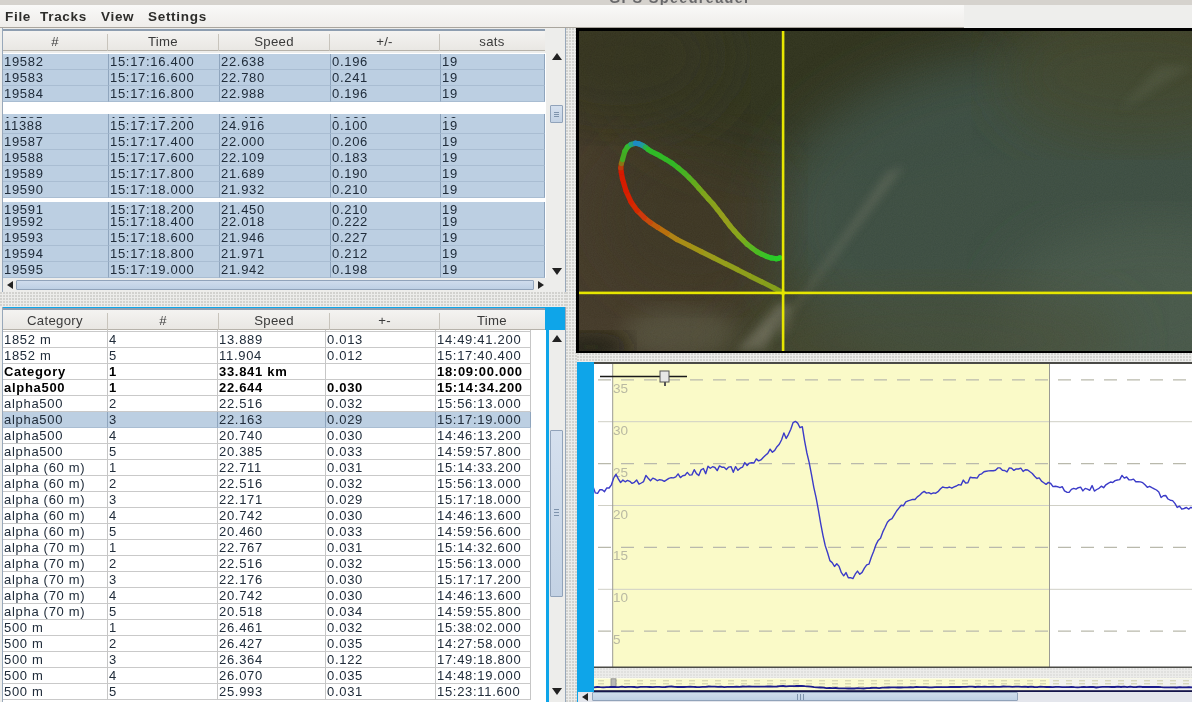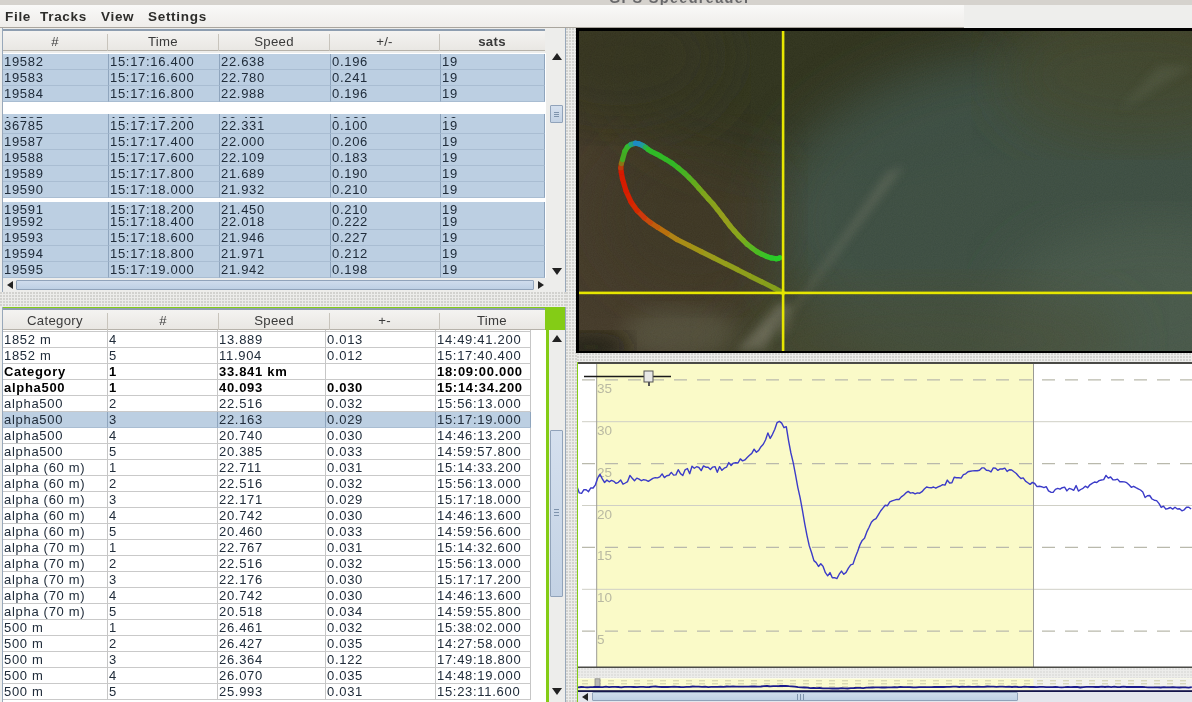--- a/index.html
+++ b/index.html
@@ -53,21 +53,21 @@
   <div class="mi" style="left:101px">View</div>
   <div class="mi" style="left:148px">Settings</div>
 </div>
 
 <div class="tblblock" style="left:2px; top:28px; width:564px; height:264px; background:#ededeb;">
   <div class="thead" style="top:1px;">
     <div class="th" style="left:1px;  width:105px;">#</div>
     <div class="th" style="left:106px; width:111px;">Time</div>
     <div class="th" style="left:217px; width:111px;">Speed</div>
     <div class="th" style="left:328px; width:110px;">+/-</div>
-    <div class="th" style="left:438px; width:104px; border-right:none;font-weight:bold;">sats</div>
+    <div class="th" style="left:438px; width:104px; border-right:none;">sats</div>
   </div>
   <div style="position:absolute; left:1px; top:25px; width:543px; height:225px; overflow:hidden; background:#fff;">
     <div style="position:relative; margin-top:-53px;">
 <div class="trow sel" style="top:54px">
             <div class="c c0">19582</div>
             <div class="c c1">15:17:16.400</div>
             <div class="c c2">22.638</div>
             <div class="c c3">0.196</div>
             <div class="c c4">19</div>
           </div>
@@ -86,23 +86,23 @@
             <div class="c c4">19</div>
           </div>
           <div class="trow sel" style="top:114px">
             <div class="c c0">19585</div>
             <div class="c c1">15:17:17.000</div>
             <div class="c c2">22.453</div>
             <div class="c c3">0.202</div>
             <div class="c c4">19</div>
           </div>
           <div class="trow sel" style="top:118px">
-            <div class="c c0">36785</div>
+            <div class="c c0">11388</div>
             <div class="c c1">15:17:17.200</div>
-            <div class="c c2">22.331</div>
+            <div class="c c2">24.916</div>
             <div class="c c3">0.100</div>
             <div class="c c4">19</div>
           </div>
           <div class="trow sel" style="top:134px">
             <div class="c c0">19587</div>
             <div class="c c1">15:17:17.400</div>
             <div class="c c2">22.000</div>
             <div class="c c3">0.206</div>
             <div class="c c4">19</div>
           </div>
@@ -179,21 +179,21 @@
 
   <div class="sb" style="left:1px; top:252px; width:545px; height:11px;">
     <div class="arr" style="left:4px; top:1px; border-top:4.5px solid transparent; border-bottom:4.5px solid transparent; border-right:6px solid #222;"></div>
     <div class="sbthumb" style="left:13px; top:0px; width:518px; height:10px;"></div>
     <div class="arr" style="right:4px; top:1px; border-top:4.5px solid transparent; border-bottom:4.5px solid transparent; border-left:6px solid #222;"></div>
   </div>
 </div>
 
 <div class="div" style="left:0px; top:292px; width:566px; height:15px;"></div>
 
-<div class="tblblock" style="left:2px; top:307px; width:628px; height:395px; background:#84cc16;">
+<div class="tblblock" style="left:2px; top:307px; width:628px; height:395px; background:#0ea5e9;">
   <div class="thead" style="top:1px;">
     <div class="th" style="left:1px;  width:105px;">Category</div>
     <div class="th" style="left:106px; width:111px;">#</div>
     <div class="th" style="left:217px; width:111px;">Speed</div>
     <div class="th" style="left:328px; width:110px;">+-</div>
     <div class="th" style="left:438px; width:104px; border-right:none;">Time</div>
   </div>
   <div style="position:absolute; left:1px; top:23px; width:543px; height:372px; overflow:hidden; background:#fff;">
     <div style="position:relative; margin-top:-330px;">
 <div class="trow wr narrow" style="top:316px">
@@ -220,21 +220,21 @@
           <div class="trow wr bold narrow" style="top:364px">
             <div class="c b0">Category</div>
             <div class="c b1">1</div>
             <div class="c b2">33.841 km</div>
             <div class="c b3"></div>
             <div class="c b4">18:09:00.000</div>
           </div>
           <div class="trow wr bold narrow" style="top:380px">
             <div class="c b0">alpha500</div>
             <div class="c b1">1</div>
-            <div class="c b2">40.093</div>
+            <div class="c b2">22.644</div>
             <div class="c b3">0.030</div>
             <div class="c b4">15:14:34.200</div>
           </div>
           <div class="trow wr narrow" style="top:396px">
             <div class="c b0">alpha500</div>
             <div class="c b1">2</div>
             <div class="c b2">22.516</div>
             <div class="c b3">0.032</div>
             <div class="c b4">15:56:13.000</div>
           </div>
@@ -484,21 +484,21 @@
           <line x1="197.3" y1="227.8" x2="199.2" y2="227.5" stroke="rgb(41,203,41)" stroke-width="5.2" stroke-linecap="round"></line>
           <line x1="199.2" y1="227.5" x2="200.9" y2="226.6" stroke="rgb(39,206,40)" stroke-width="5.2" stroke-linecap="round"></line>
         </g>
   <rect x="202.8" y="0" width="2.6" height="320" fill="#e6e600"></rect>
   <rect x="0" y="260.6" width="614" height="2.6" fill="#e6e600"></rect>
 </svg>
 </div>
 
 <div class="div" style="left:577px; top:353px; width:615px; height:9px;"></div>
 
-<div style="position:absolute; left:578px; top:362px; width:614px; height:330px;">
+<div style="position:absolute; left:578px; top:362px; width:614px; height:330px;padding-left:16px;">
 <svg width="614" height="330" viewBox="0 0 614 330" style="display:block">
   <defs>
           <pattern id="stip" width="3" height="3" patternUnits="userSpaceOnUse">
             <circle cx="1" cy="1" r="0.8" fill="#d2d2cf"></circle>
           </pattern>
         </defs>
   <rect width="614" height="330" fill="#fff"></rect>
   <rect x="18.7" y="2" width="436.8" height="303" fill="#fafac8"></rect>
   <line x1="4" y1="17.8" x2="614" y2="17.8" stroke="#b9b9ac" stroke-width="1.2" stroke-dasharray="13,10"></line>
         <line x1="4" y1="101.6" x2="614" y2="101.6" stroke="#b9b9ac" stroke-width="1.2" stroke-dasharray="13,10"></line>

